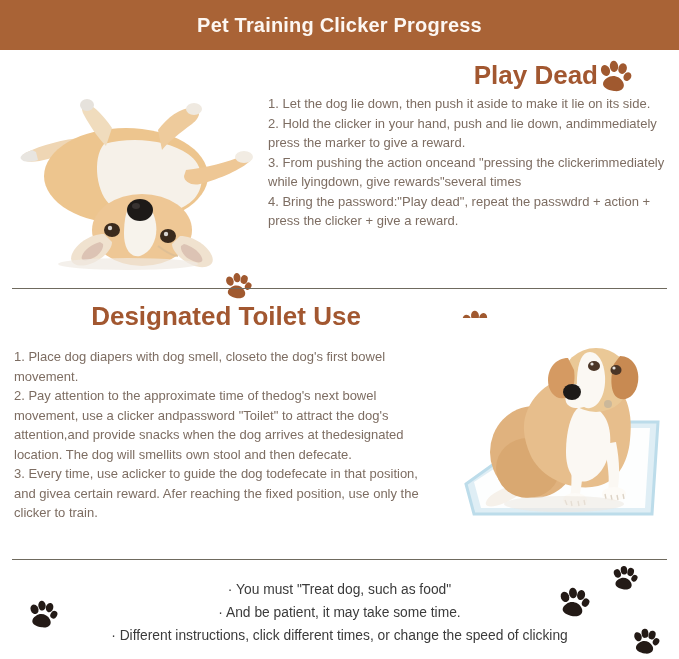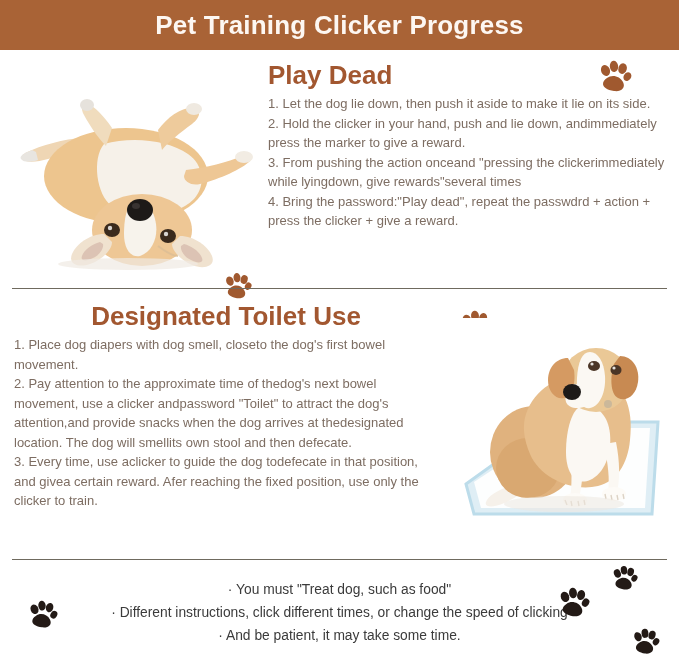--- a/index.html
+++ b/index.html
@@ -26,21 +26,21 @@
     top: 0;
     width: 679px;
     height: 50px;
     background: #a96336;
     display: flex;
     align-items: center;
     justify-content: center;
   }
   .header-title {
     color: #fdf7f2;
-    font-size: 26px;
+    font-size: 20px;
     font-weight: bold;
     letter-spacing: 0.2px;
     line-height: 1;
   }
 
   
   .section-one {
     position: absolute;
     left: 0;
     top: 50px;
@@ -62,21 +62,21 @@
   }
   .s1-head-row {
     position: relative;
     height: 36px;
   }
   .heading-one {
     position: absolute;
     left: 0;
     top: 0;
     width: 330px;
-    text-align: left;
+    text-align: right;
     color: #a25730;
     font-size: 26px;
     font-weight: bold;
     line-height: 34px;
   }
   .paw-head-one {
     position: absolute;
     left: 328px;
     top: 2px;
   }
@@ -117,21 +117,21 @@
     top: 6px;
     width: 424px;
   }
   .heading-two {
     width: 424px;
     text-align: center;
     color: #a25730;
     font-size: 26px;
     font-weight: bold;
     line-height: 36px;
-    margin-bottom: 1px;
+    margin-bottom: 13px;
   }
   .dog-photo-two {
     position: absolute;
     left: 448px;
     top: 26px;
     width: 222px;
     height: 222px;
   }
   .paw-head-two {
     position: absolute;
@@ -331,22 +331,22 @@
         <ellipse cx="116" cy="186" rx="60" ry="8" fill="#ece7e0" opacity="0.55"></ellipse>
       </svg>
     </div>
   </div>
 
   <div class="divider divider-bottom"></div>
 
   <div class="footer">
     <div class="footer-lines">
       <span class="footer-line">· You must "Treat dog, such as food"</span>
+      <span class="footer-line">· And be patient, it may take some time.</span>
       <span class="footer-line">· Different instructions, click different times, or change the speed of clicking</span>
-      <span class="footer-line">· And be patient, it may take some time.</span>
     </div>
 
     <span class="paw-foot-left paw">
       <svg width="32" height="30" viewBox="0 0 36 34">
         <g fill="#231a16">
           <ellipse cx="9.5" cy="10.5" rx="4.4" ry="5.6" transform="rotate(-22 9.5 10.5)"></ellipse>
           <ellipse cx="18" cy="6.4" rx="4.2" ry="5.6" transform="rotate(-6 18 6.4)"></ellipse>
           <ellipse cx="26.6" cy="8.6" rx="4.2" ry="5.4" transform="rotate(16 26.6 8.6)"></ellipse>
           <ellipse cx="31.4" cy="16.6" rx="3.7" ry="4.6" transform="rotate(32 31.4 16.6)"></ellipse>
           <path d="M11 18 C16 14 24 16 27 22 C30 28 25 32 18 31 C11 30 7 27 7 24 C7 21.5 8.5 19.6 11 18 Z"></path>

